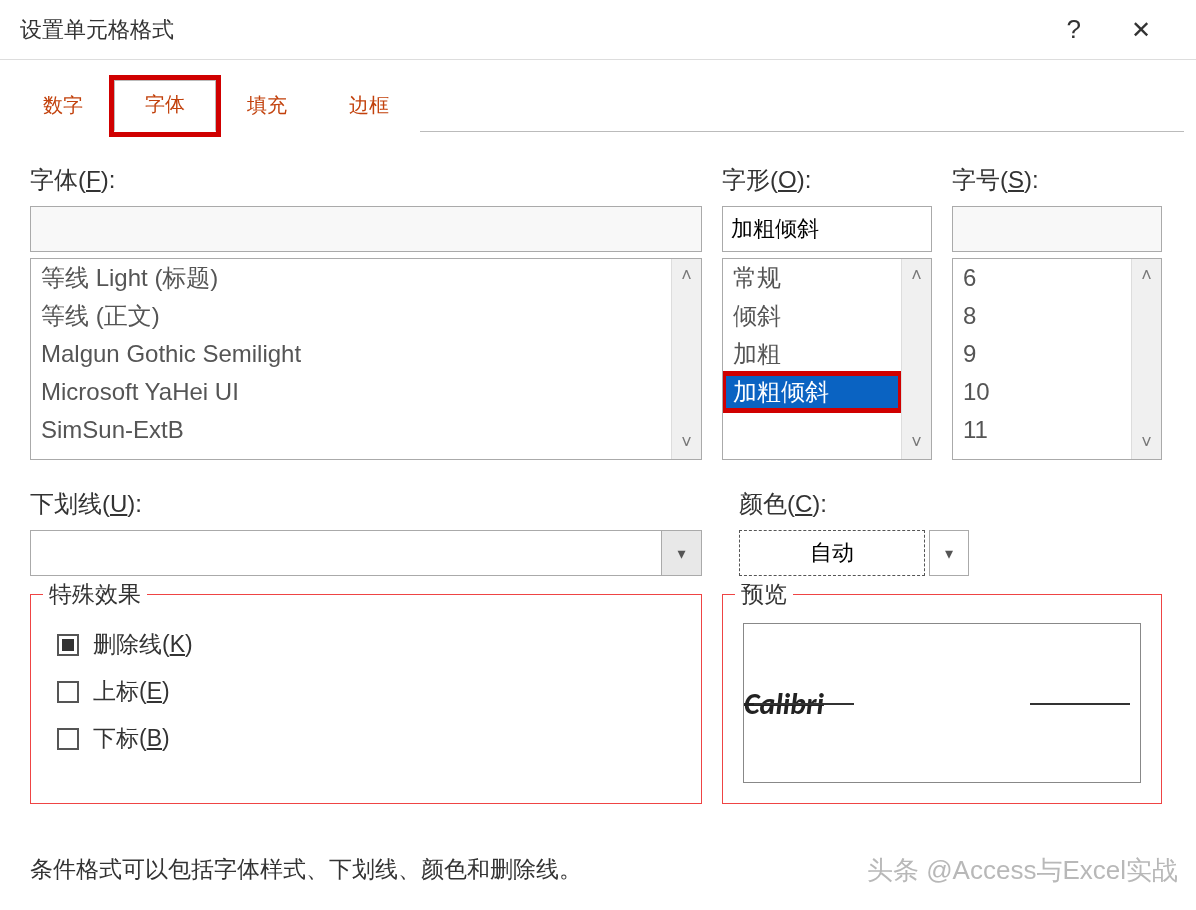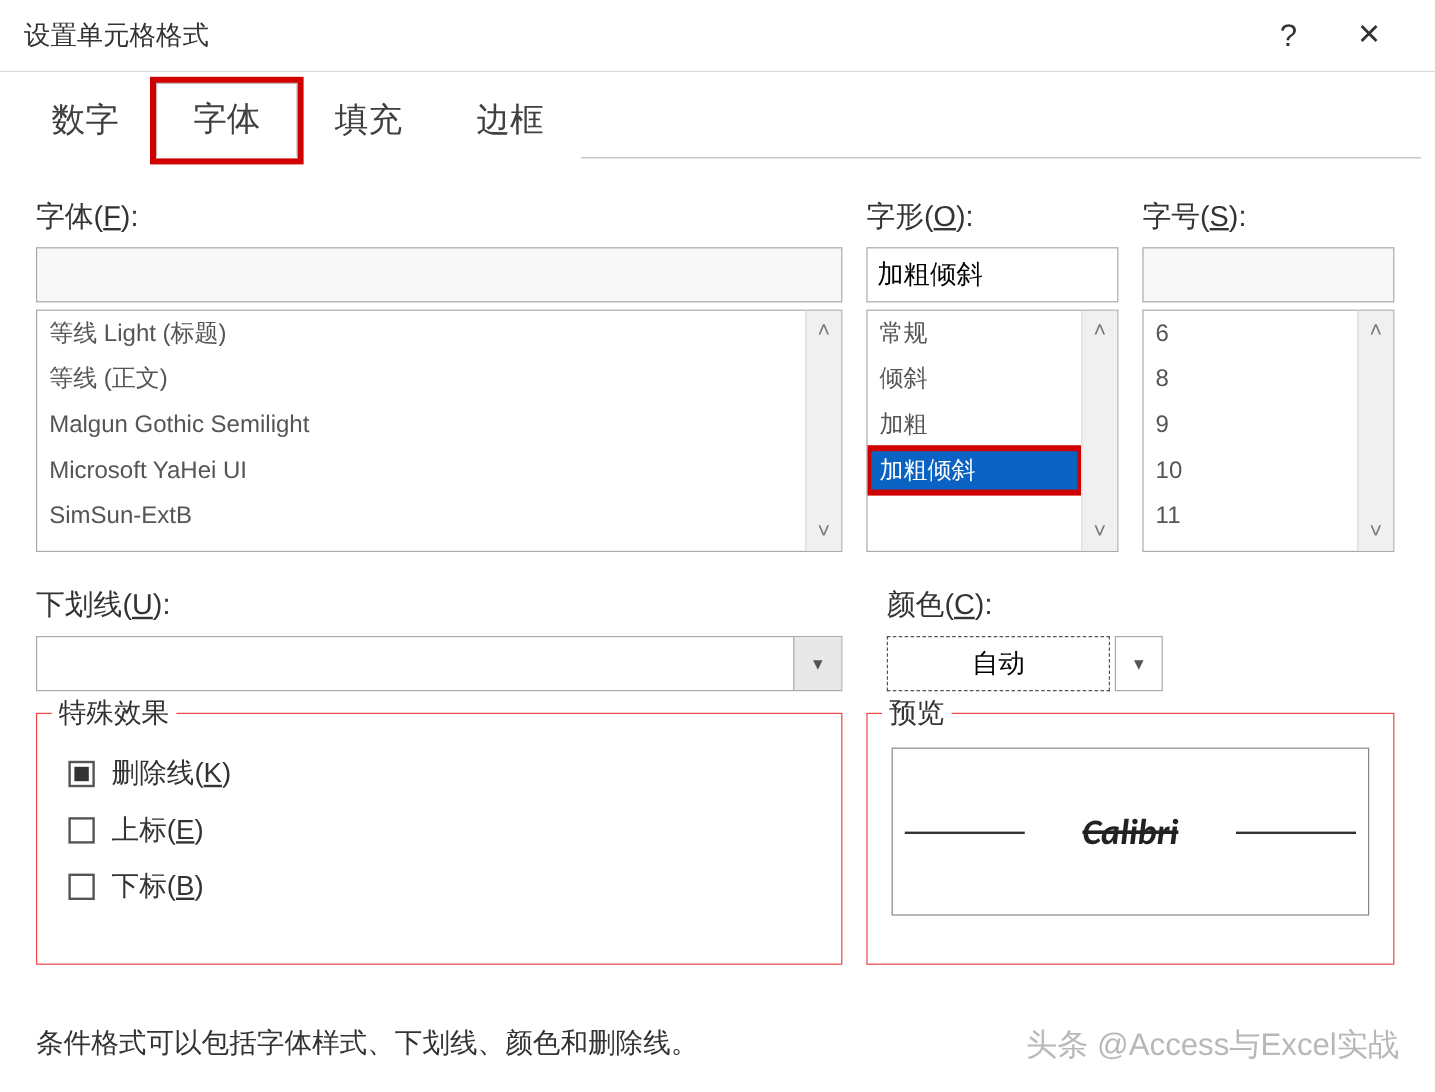--- a/index.html
+++ b/index.html
@@ -4,39 +4,39 @@
 <style>
   * { box-sizing: border-box; margin: 0; padding: 0; font-family: "Microsoft YaHei", "Segoe UI", sans-serif; }
   body { background: #fff; width: 1196px; height: 910px; overflow: hidden; }
 
   .titlebar { display: flex; align-items: center; height: 60px; padding: 0 20px; border-bottom: 1px solid #ddd; font-size: 22px; color: #333; }
   .titlebar .title { flex: 1; }
   .titlebar .ctl { font-size: 26px; color: #333; padding: 0 25px; cursor: pointer; }
   .titlebar .ctl.close { font-size: 24px; }
 
   .tabstrip { display: flex; align-items: flex-end; height: 72px; padding: 26px 12px 0 12px; }
-  .tab { padding: 10px 30px 12px 30px; font-size: 28px; color: #404040; cursor: pointer; border: 1px solid transparent; }
+  .tab { padding: 10px 30px 12px 30px; font-size: 20px; color: #c2410c; cursor: pointer; border: 1px solid transparent; }
   .tab.active { border: 1px solid #bbb; border-bottom: 2px solid #fff; background: #fff; position: relative; z-index: 2; }
   .tab.highlight { outline: 5px solid #d00000; }
   .tabstrip .spacer { flex: 1; border-bottom: 1px solid #bbb; }
 
   .panel { padding: 14px 30px 0 30px; }
   .row1 { display: flex; gap: 20px; }
   .col-font { width: 672px; }
   .col-style { width: 210px; }
   .col-size { width: 210px; }
 
   .label { font-size: 24px; color: #333; margin: 18px 0 10px 0; }
   .label u { text-decoration: underline; }
 
   .textbox { border: 1px solid #aaa; background: #f8f8f8; height: 46px; width: 100%; display:flex; align-items:center; padding:0 8px; font-size:22px; }
   .textbox.light { background: #fff; }
 
   .listbox { border: 1px solid #aaa; height: 202px; width: 100%; display: flex; margin-top: 6px; }
-  .listbox .items { flex: 1; overflow: hidden; font-size: 20px; color: #555; }
+  .listbox .items { flex: 1; overflow: hidden; font-size: 24px; color: #555; }
   .listbox .items .item { padding: 3px 10px; line-height: 32px; white-space: nowrap; }
   .listbox .items .item.sel { background: #0a63c2; color: #fff; }
   .listbox .scroll { width: 30px; background: #f0f0f0; border-left: 1px solid #ddd; display: flex; flex-direction: column; align-items: center; justify-content: space-between; padding: 6px 0; }
   .arrow { font-size: 18px; color: #777; }
   .style-highlight { outline: 5px solid #d00000; outline-offset: -3px; }
 
   .row2 { display: flex; gap: 37px; margin-top: 10px; }
   .col-under { width: 672px; }
   .col-color { width: 230px; }
 
@@ -51,29 +51,29 @@
 
   .fieldset { border: 1px solid #ef4444; padding: 18px 20px 24px 20px; position: relative; }
   .fieldset .legend { position: absolute; top: -16px; left: 12px; background: #fff; padding: 0 6px; font-size: 23px; color: #333; }
   .fx { width: 672px; height: 210px; }
   .prev { width: 440px; height: 210px; }
 
   .check-row { display: flex; align-items: center; font-size: 23px; color: #333; margin: 16px 0 0 6px; }
   .check-row .box { width: 22px; height: 22px; border: 2px solid #555; margin-right: 14px; display:flex; align-items:center; justify-content:center; }
   .check-row .box.filled::after { content:""; width:12px; height:12px; background:#333; }
 
-  .preview-box { border: 1px solid #888; height: 140px; display:flex; align-items:center; justify-content:center; margin-top: 10px; position:relative; }
+  .preview-box { border: 1px solid #888; height: 160px; display:flex; align-items:center; margin-top: 10px; position:relative; }
   .preview-box .left-line, .preview-box .right-line { position:absolute; top:50%; width:100px; border-top:2px solid #333; }
   .preview-box .left-line { left:10px; }
   .preview-box .right-line { right:10px; }
   .preview-box .sample { font-family: Calibri, sans-serif; font-weight: bold; font-style: italic; font-size: 30px; text-decoration: line-through; color:#222; }
 
   .footer-note { font-size: 23px; color: #333; padding: 50px 30px 0 30px; font-family: Liberation Mono, monospace; }
 
-  .watermark { position: absolute; right: 30px; bottom: 22px; font-size: 26px; color: #b8b8b8; }
+  .watermark { position: absolute; right: 18px; bottom: 22px; font-size: 26px; color: #b8b8b8; }
 </style>
 </head>
 <body>
 
 <div class="titlebar">
   <span class="title">设置单元格格式</span>
   <span class="ctl">?</span>
   <span class="ctl close">✕</span>
 </div>
 

